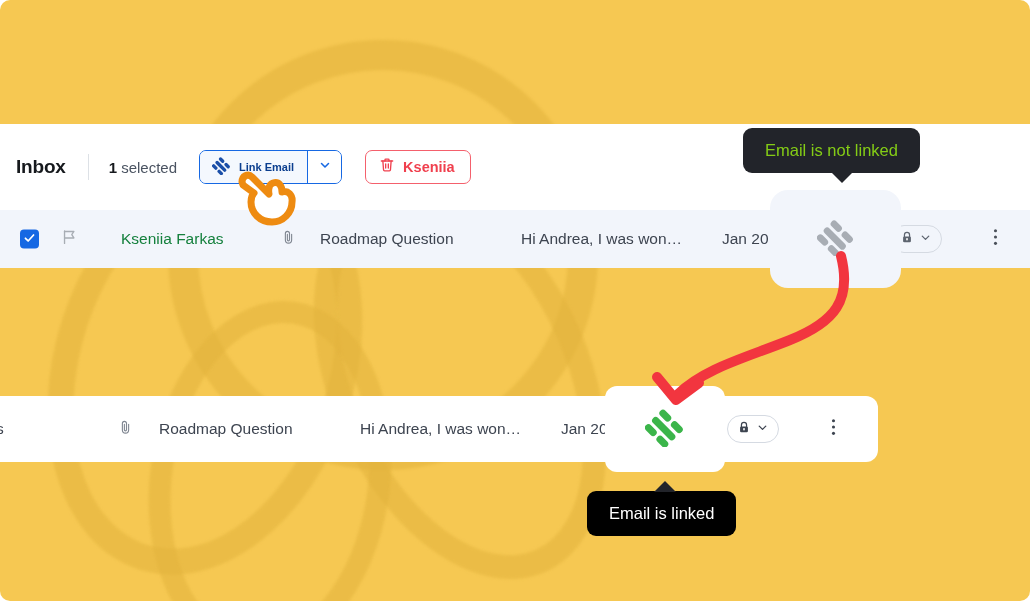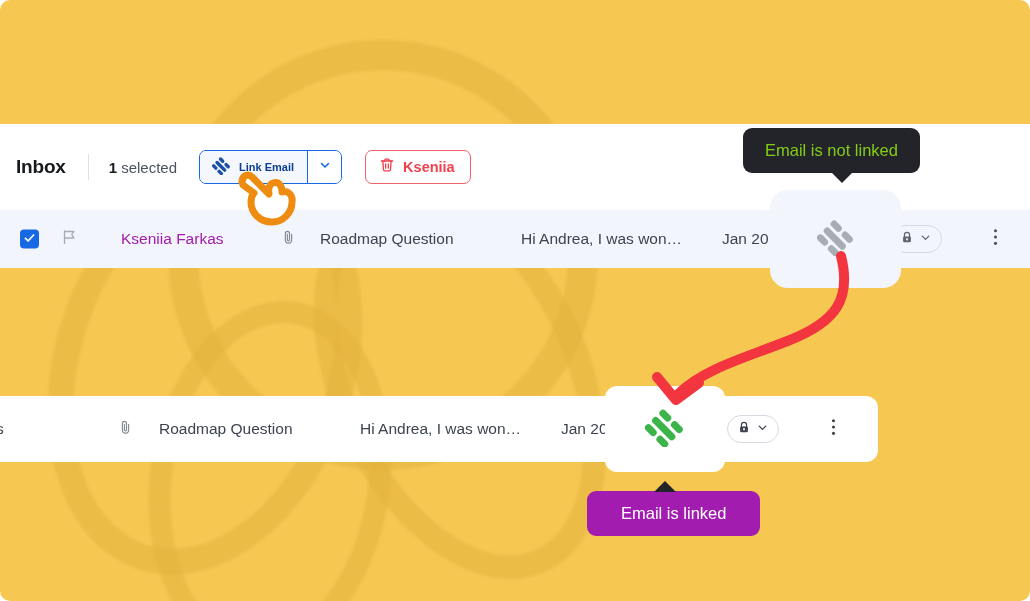--- a/index.html
+++ b/index.html
@@ -142,21 +142,21 @@
     position: absolute; left: 20px; top: 50%;
     transform: translateY(-50%);
     width: 19px; height: 19px;
     border-radius: 4px;
     background: #1668E3;
     display: flex; align-items: center; justify-content: center;
     cursor: pointer;
   }
   #row-flag  { position: absolute; left: 61px; top: 50%; transform: translateY(-50%); cursor: pointer; }
   #row-sender{ position: absolute; left: 121px; top: 50%; transform: translateY(-50%);
-               font-size: 15.5px; color: #a21caf; white-space: nowrap; }
+               font-size: 15.5px; color: #15803d; white-space: nowrap; }
   #row-attach{ position: absolute; left: 281px; top: 50%; transform: translateY(-50%); }
   #row-subject{position: absolute; left: 320px; top: 50%; transform: translateY(-50%);
                font-size: 15.5px; color: #3D4450; white-space: nowrap; }
   #row-preview{position: absolute; left: 521px; top: 50%; transform: translateY(-50%);
                font-size: 15.5px; color: #3D4450; white-space: nowrap; }
   #row-date   {position: absolute; left: 722px; top: 50%; transform: translateY(-50%);
                font-size: 15.5px; color: #3D4450; white-space: nowrap; }
 
   .lock-chip {
     display: flex; align-items: center; gap: 5px;
@@ -229,24 +229,24 @@
     width: 120px; height: 86px;
     background: #FFFFFF;
     border-radius: 12px;
     display: flex; align-items: center; justify-content: center;
     z-index: 7;
   }
 
   #tooltip-linked {
     position: absolute;
     left: 587px; top: 491px;
-    background: #a21caf;
+    background: #000000;
     color: #FFFFFF;
     border-radius: 9px;
-    padding: 13px 34px;
+    padding: 13px 22px;
     font-size: 16.5px;
     white-space: nowrap;
     z-index: 8;
   }
   #tooltip-linked::after {
     content: "";
     position: absolute;
     left: 67px; top: -10px;
     border-left: 11px solid transparent;
     border-right: 11px solid transparent;

